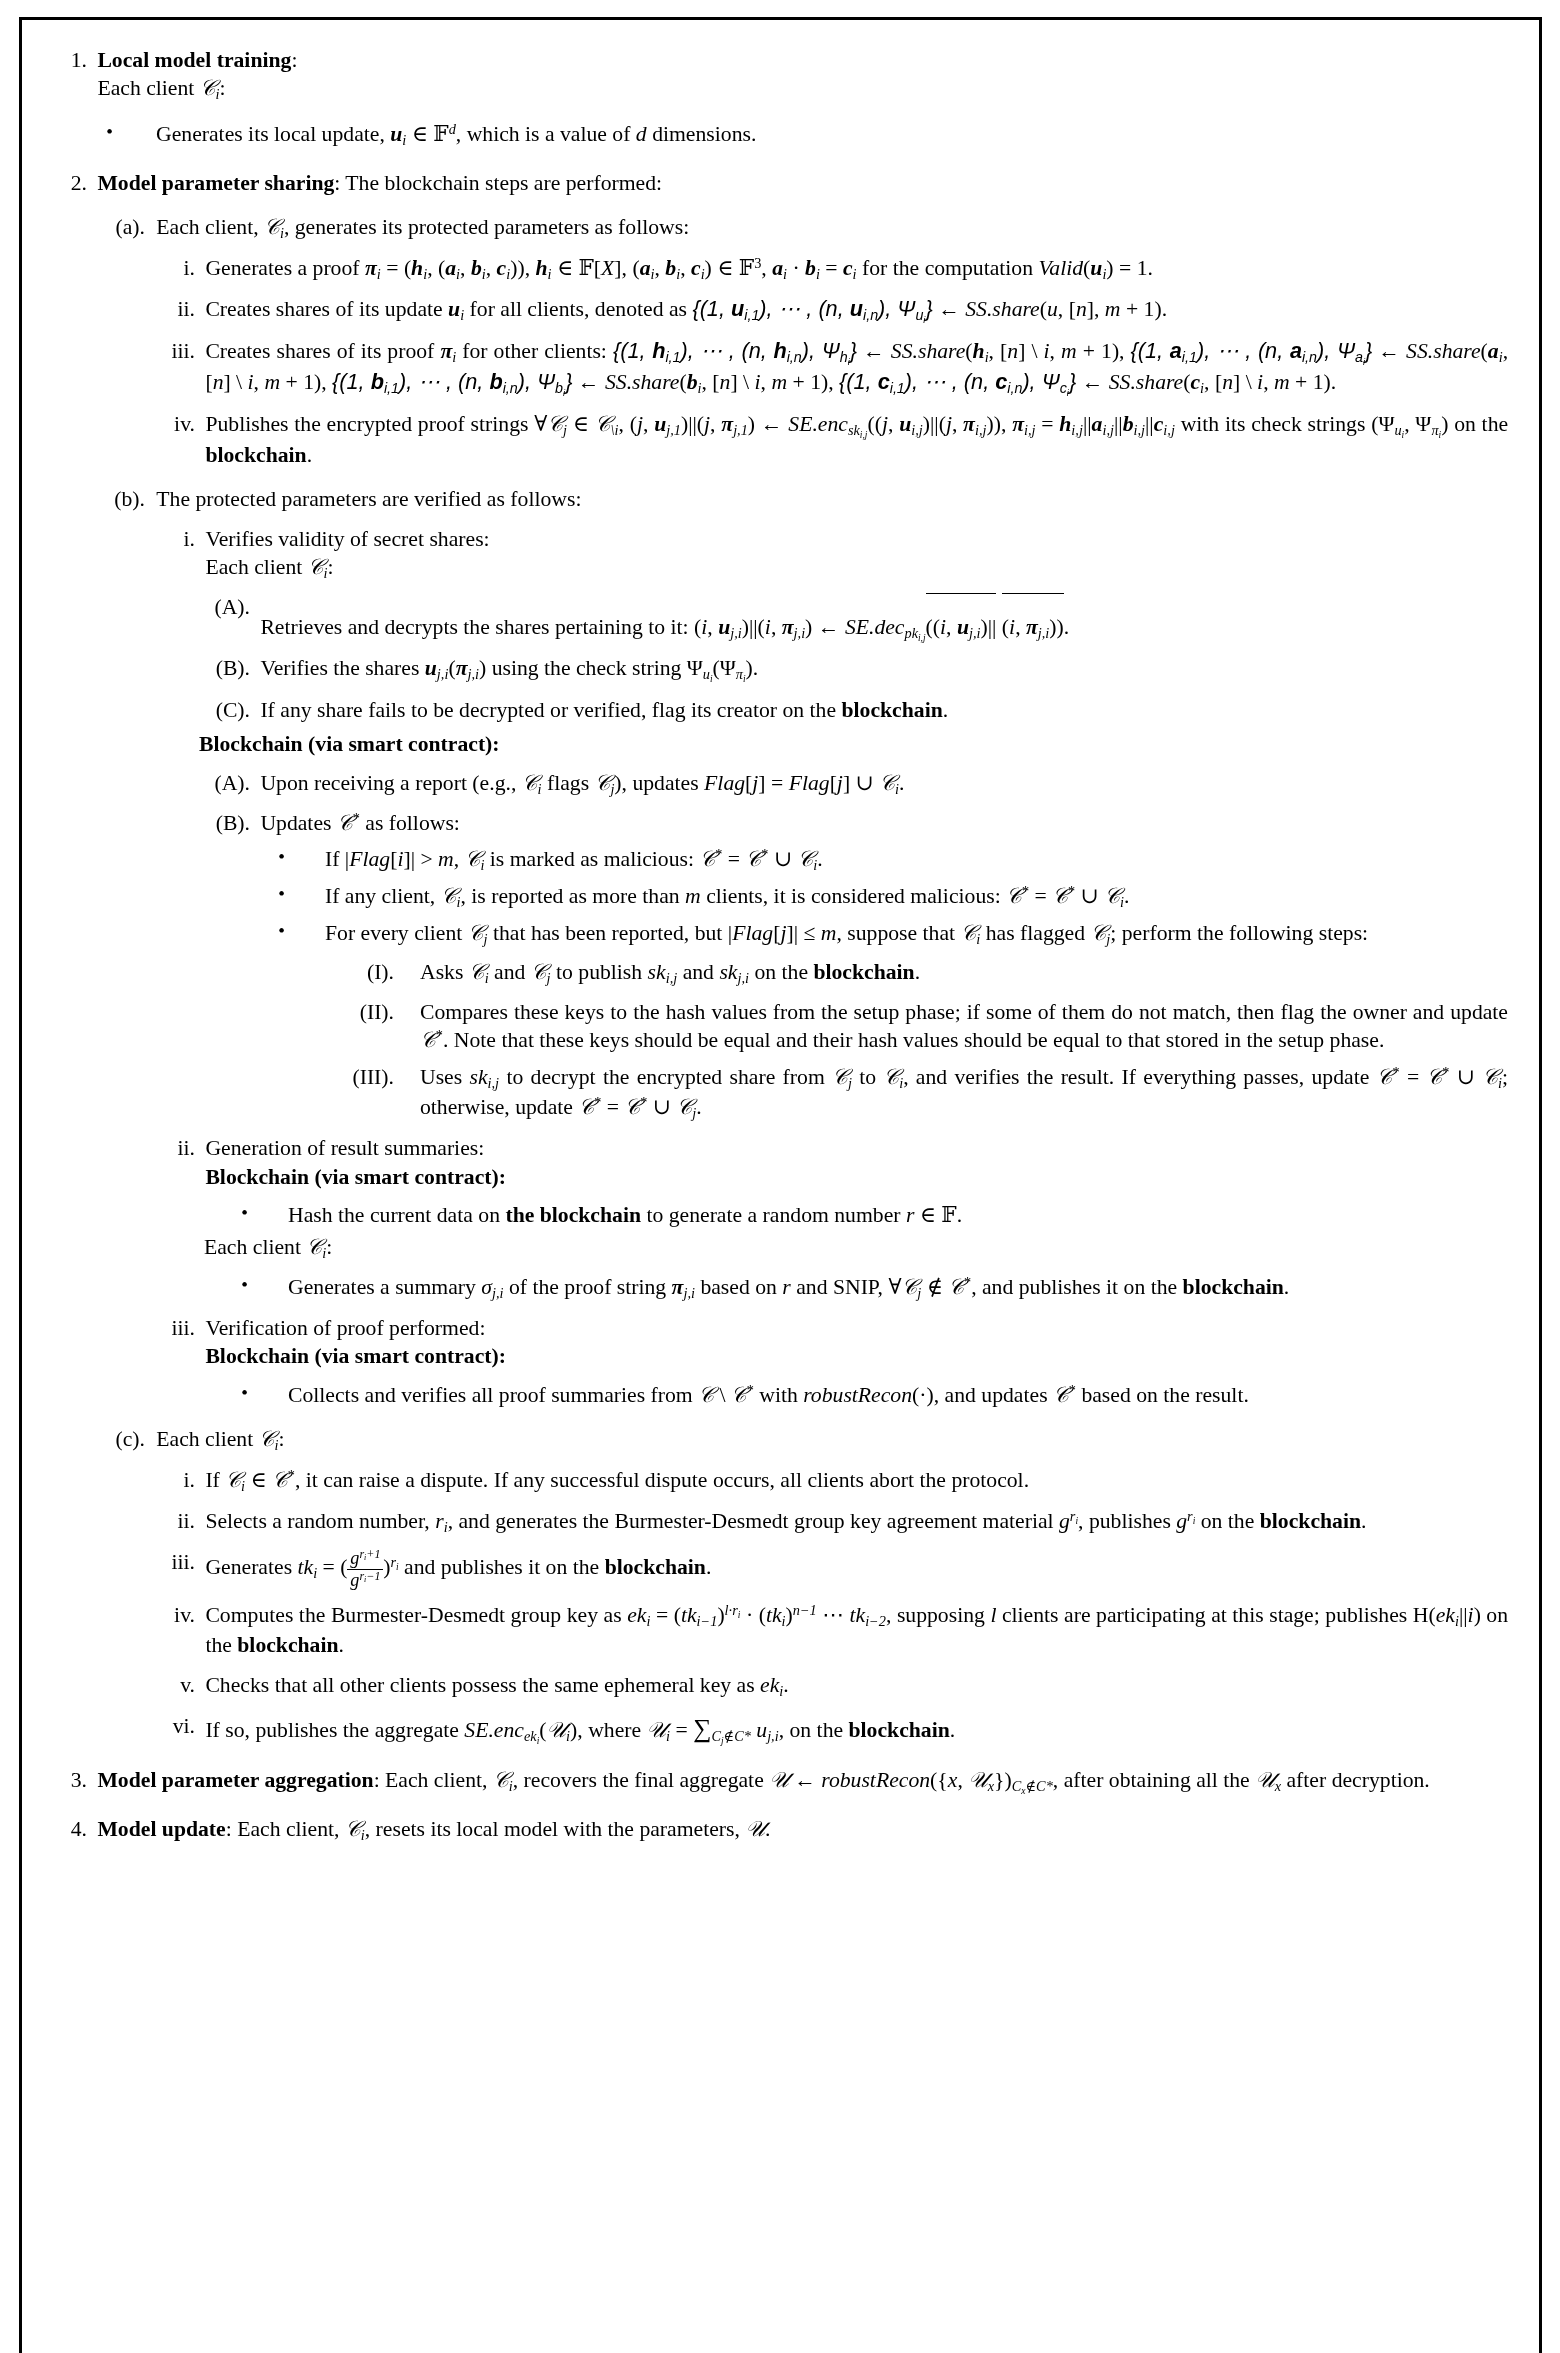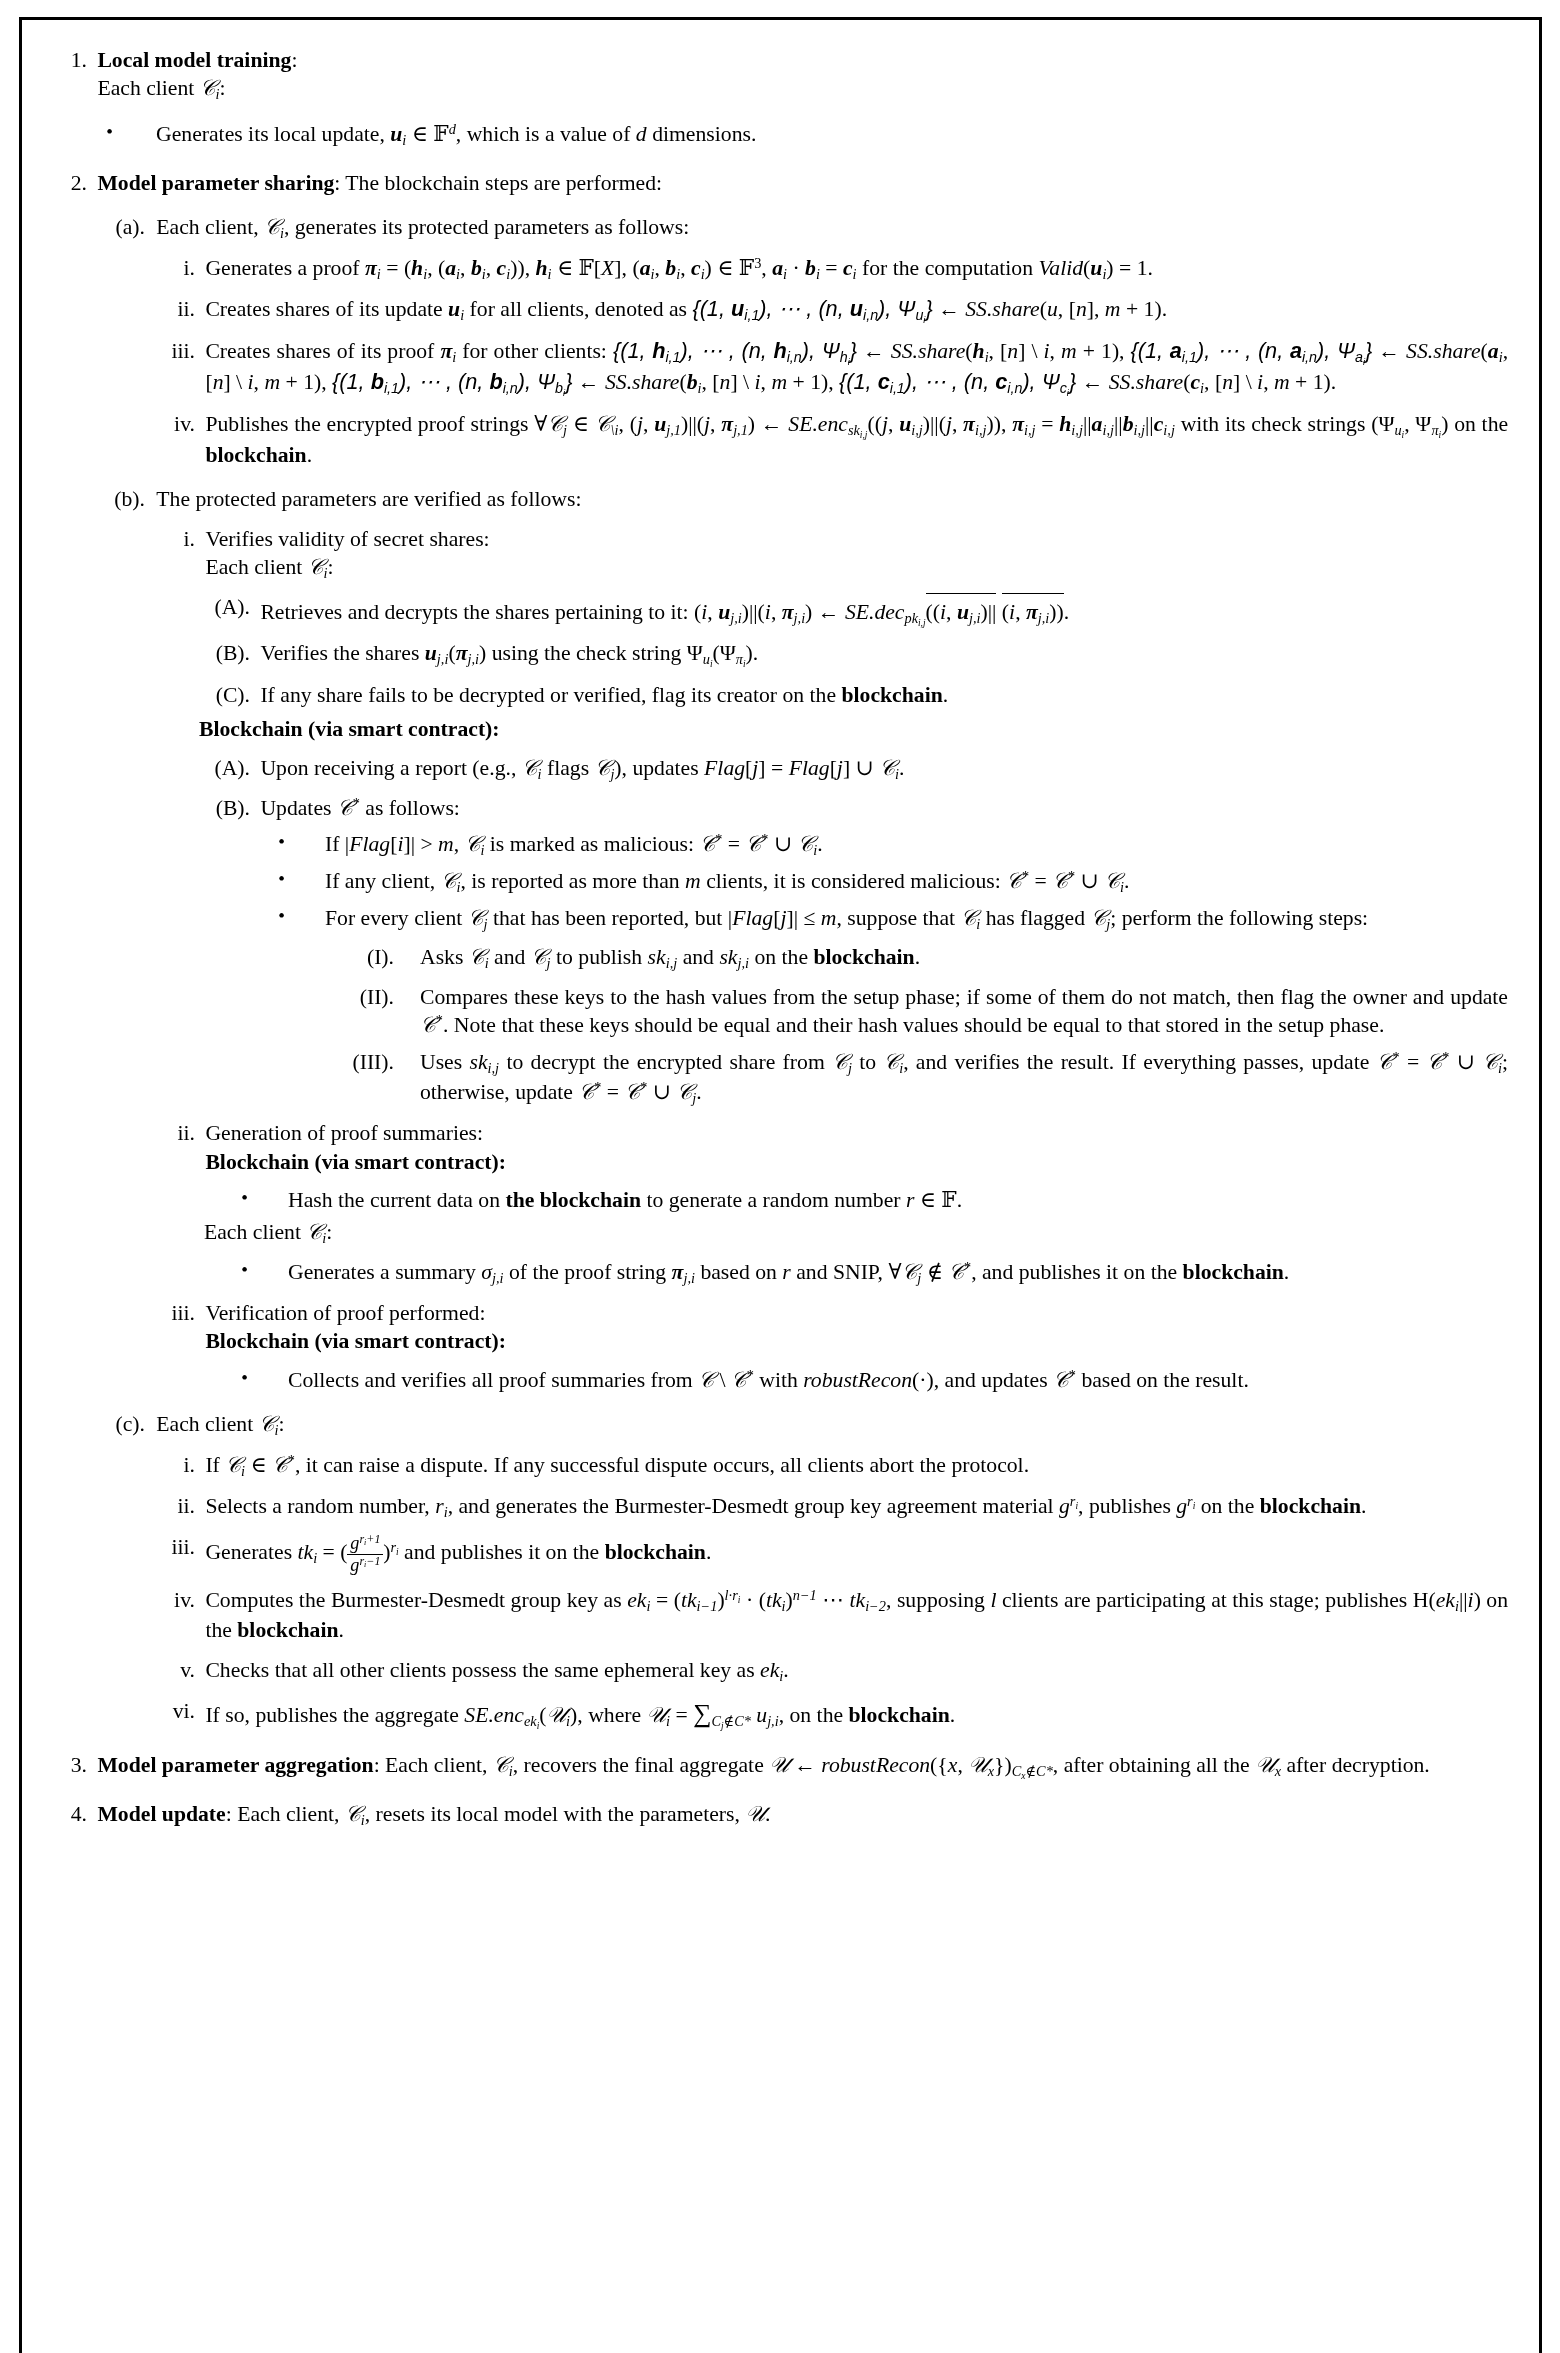--- a/index.html
+++ b/index.html
@@ -100,21 +100,21 @@
   .mr { font-style: normal; }
   .cal {
     font-family: "DejaVu Serif", "Liberation Serif", serif;
     font-style: italic;
   }
   .bb { font-family: "DejaVu Serif", serif; font-style: normal; }
   sub  { font-size: 0.66em; vertical-align: -0.28em; font-style: italic; }
   sup  { font-size: 0.66em; vertical-align: 0.50em; font-style: italic; }
   sub.u, sup.u { font-style: normal; }
   .bm { font-weight: bold; font-style: italic; }
-  .ovl { border-top: 1.9px solid #000; padding-top: 4px; display: inline-block; }
+  .ovl { border-top: 1.9px solid #000; padding-top: 19px; display: inline-block; }
   .frac {
     display: inline-block;
     vertical-align: -0.62em;
     text-align: center;
     font-size: 0.84em;
     line-height: 1.06;
   }
   .frac .num { display: block; border-bottom: 1.4px solid #000; padding: 0 2.8px; text-align: right; }
   .frac .den { display: block; padding: 0 2.8px; text-align: center; }
   .op { font-style: normal; }
@@ -273,21 +273,21 @@
   <div class="row lvl6">
     <div class="marker">(III).</div>
     <div class="body-txt">
       Uses <i>sk</i><sub>i,j</sub> to decrypt the encrypted share from <span class="cal">𝒞</span><sub>j</sub> to <span class="cal">𝒞</span><sub>i</sub>, and verifies the result. If everything passes, update <span class="cal">𝒞</span><sup class="u">*</sup> <span class="op">=</span> <span class="cal">𝒞</span><sup class="u">*</sup> <span class="op">∪</span> <span class="cal">𝒞</span><sub>i</sub>; otherwise, update <span class="cal">𝒞</span><sup class="u">*</sup> <span class="op">=</span> <span class="cal">𝒞</span><sup class="u">*</sup> <span class="op">∪</span> <span class="cal">𝒞</span><sub>j</sub>.
     </div>
   </div>
 
   <div class="row lvl3">
     <div class="marker">ii.</div>
     <div class="body-txt">
-      <span>Generation of proof summaries:</span><br>
+      <span>Generation of result summaries:</span><br>
       <b>Blockchain (via smart contract):</b>
     </div>
   </div>
 
   <div class="row lvl4-bullet">
     <div class="marker bullet-glyph">•</div>
     <div class="body-txt">
       Hash the current data on <b>the blockchain</b> to generate a random number <i>r</i> <span class="op">∈</span> <span class="bb">𝔽</span>.
     </div>
   </div>

